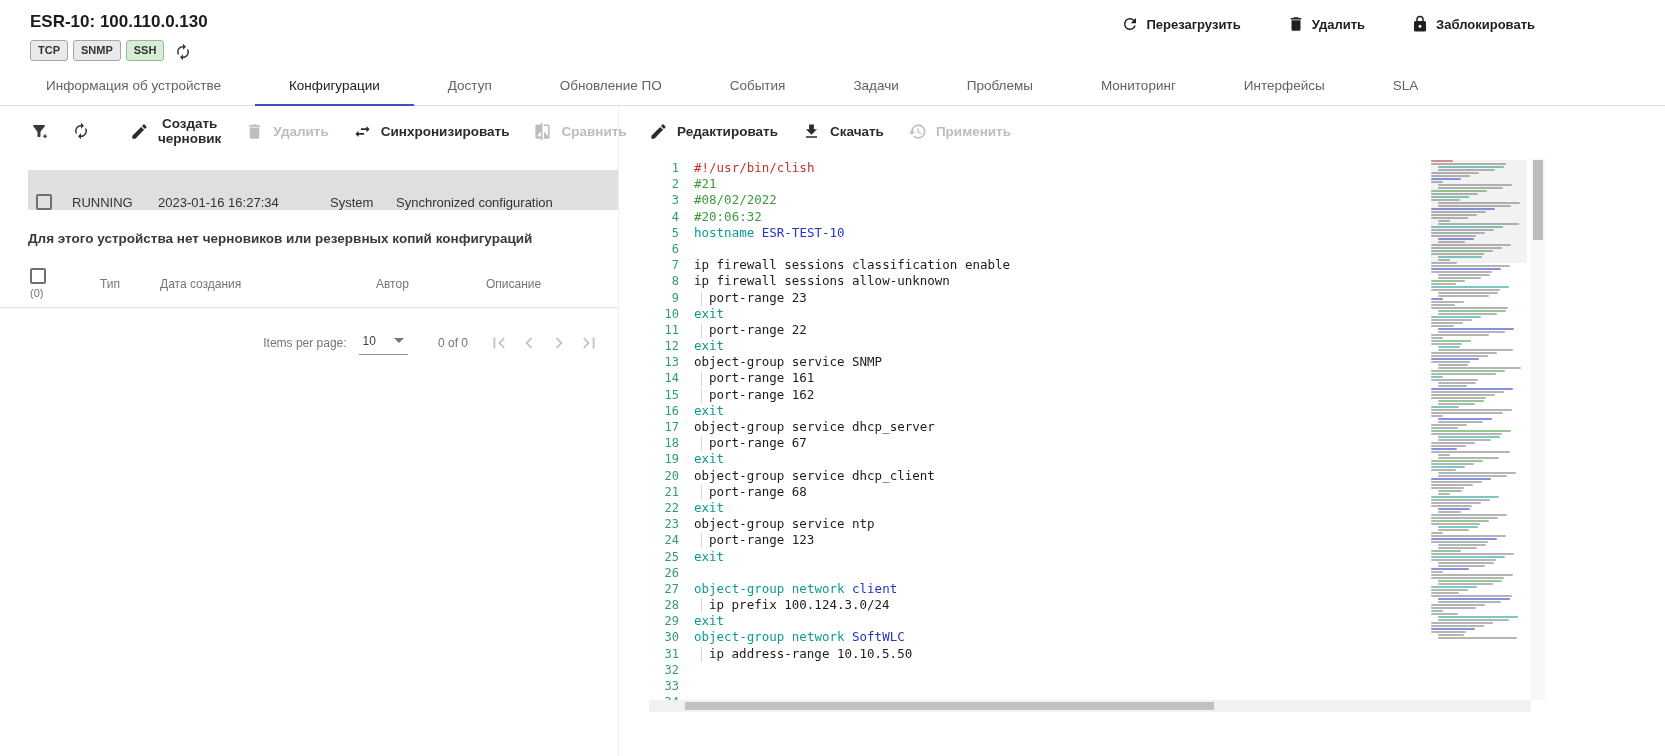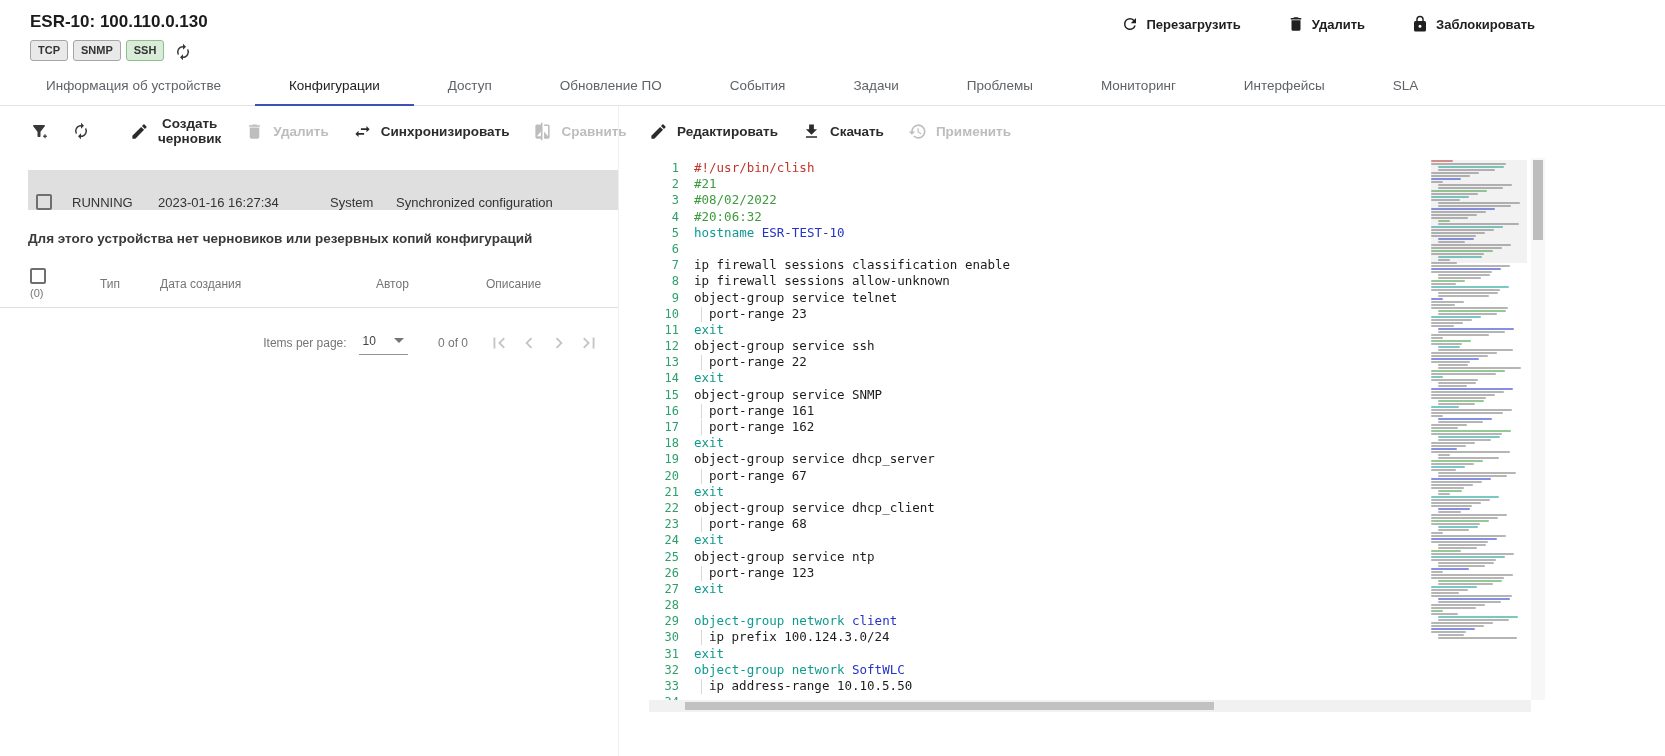--- a/index.html
+++ b/index.html
@@ -383,24 +383,22 @@
             </div>
           <div class="code">
               <div class="code-line"><span class="tok-shebang">#!/usr/bin/clish</span></div>
               <div class="code-line"><span class="tok-comment">#21</span></div>
               <div class="code-line"><span class="tok-comment">#08/02/2022</span></div>
               <div class="code-line"><span class="tok-comment">#20:06:32</span></div>
               <div class="code-line"><span class="tok-kw">hostname</span><span class="tok-plain"> </span><span class="tok-name">ESR-TEST-10</span></div>
               <div class="code-line"><span>&nbsp;</span></div>
               <div class="code-line"><span class="tok-plain">ip firewall sessions classification enable</span></div>
               <div class="code-line"><span class="tok-plain">ip firewall sessions allow-unknown</span></div>
-              <div class="code-line"><span class="tok-plain">object-group service telnet</span></div>
               <div class="code-line"><span class="guide"></span><span class="tok-plain">port-range 23</span></div>
               <div class="code-line"><span class="tok-kw">exit</span></div>
-              <div class="code-line"><span class="tok-plain">object-group service ssh</span></div>
               <div class="code-line"><span class="guide"></span><span class="tok-plain">port-range 22</span></div>
               <div class="code-line"><span class="tok-kw">exit</span></div>
               <div class="code-line"><span class="tok-plain">object-group service SNMP</span></div>
               <div class="code-line"><span class="guide"></span><span class="tok-plain">port-range 161</span></div>
               <div class="code-line"><span class="guide"></span><span class="tok-plain">port-range 162</span></div>
               <div class="code-line"><span class="tok-kw">exit</span></div>
               <div class="code-line"><span class="tok-plain">object-group service dhcp_server</span></div>
               <div class="code-line"><span class="guide"></span><span class="tok-plain">port-range 67</span></div>
               <div class="code-line"><span class="tok-kw">exit</span></div>
               <div class="code-line"><span class="tok-plain">object-group service dhcp_client</span></div>

